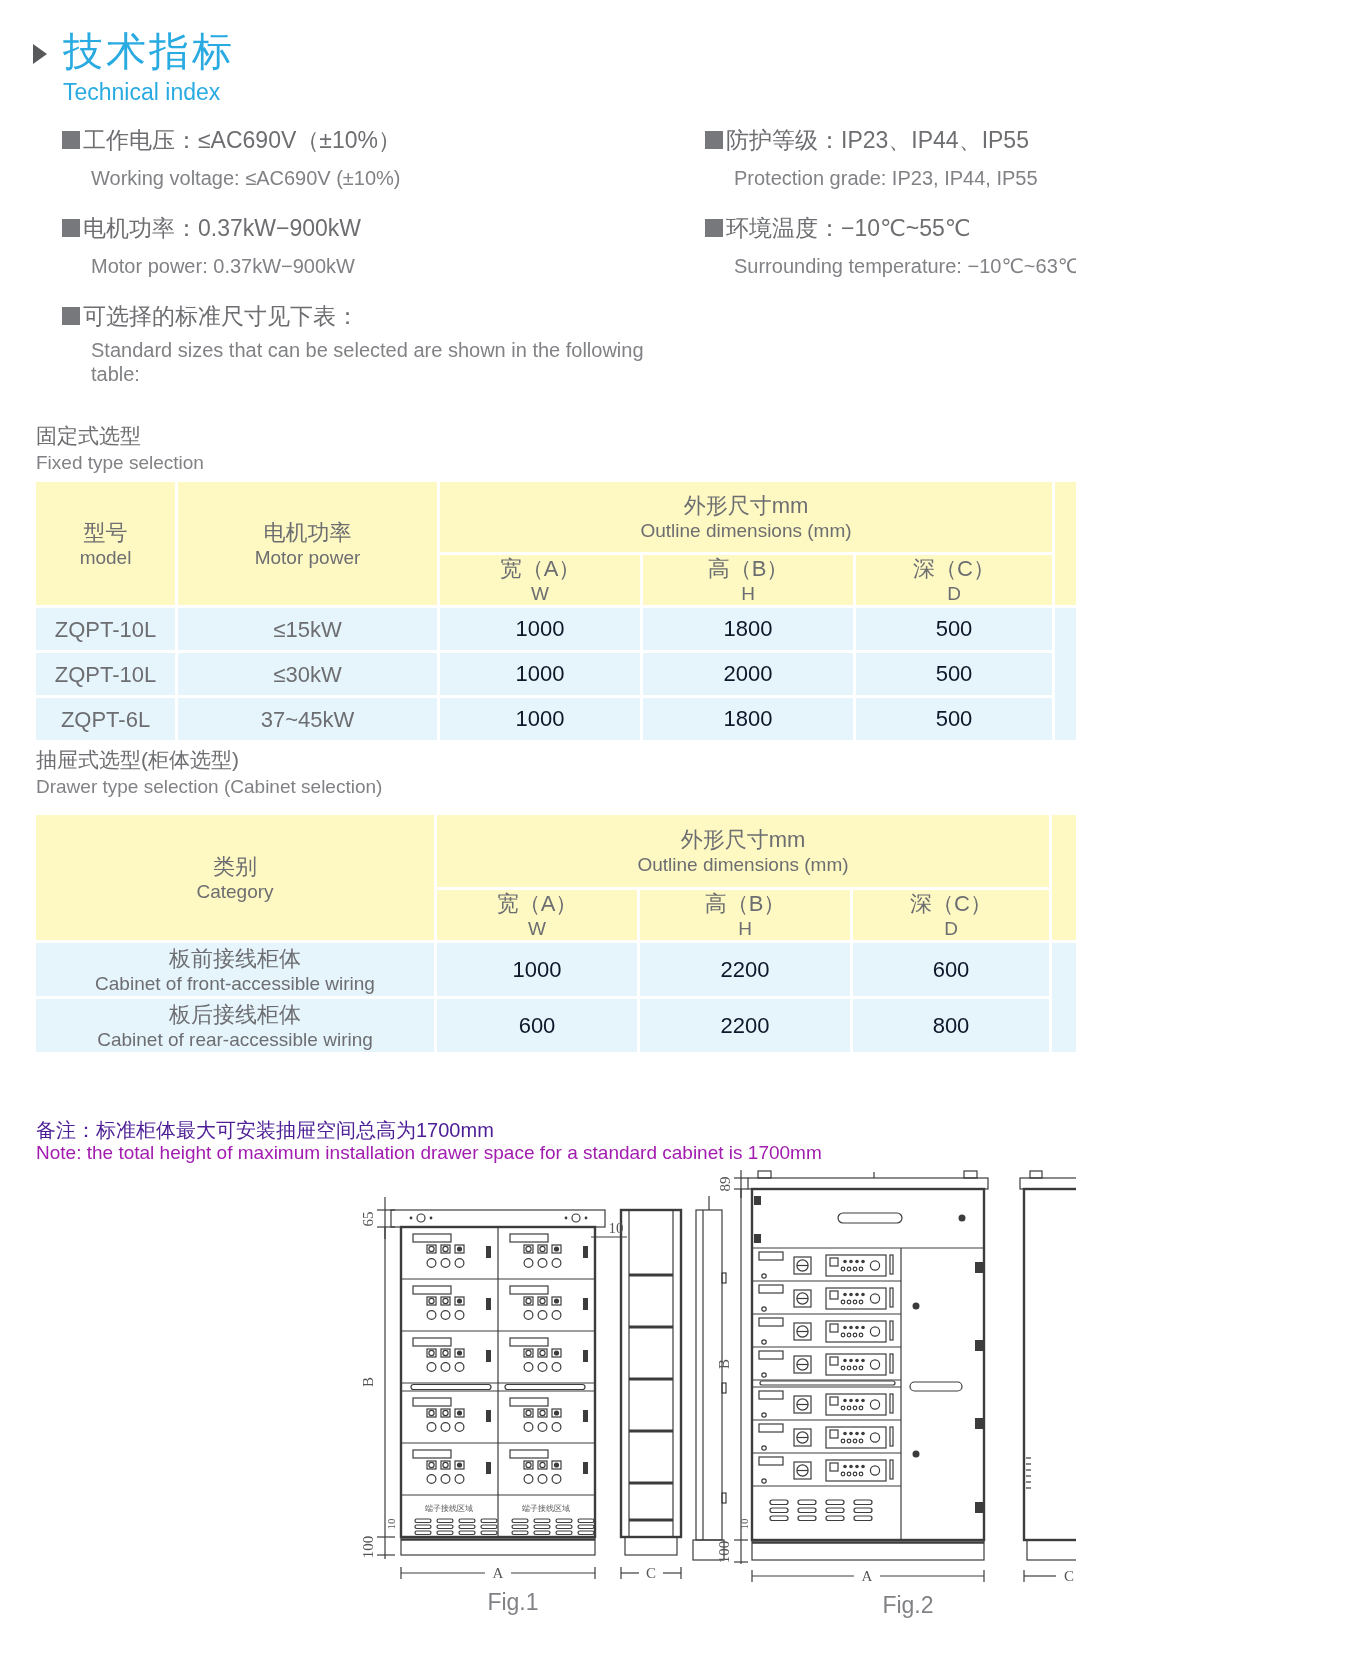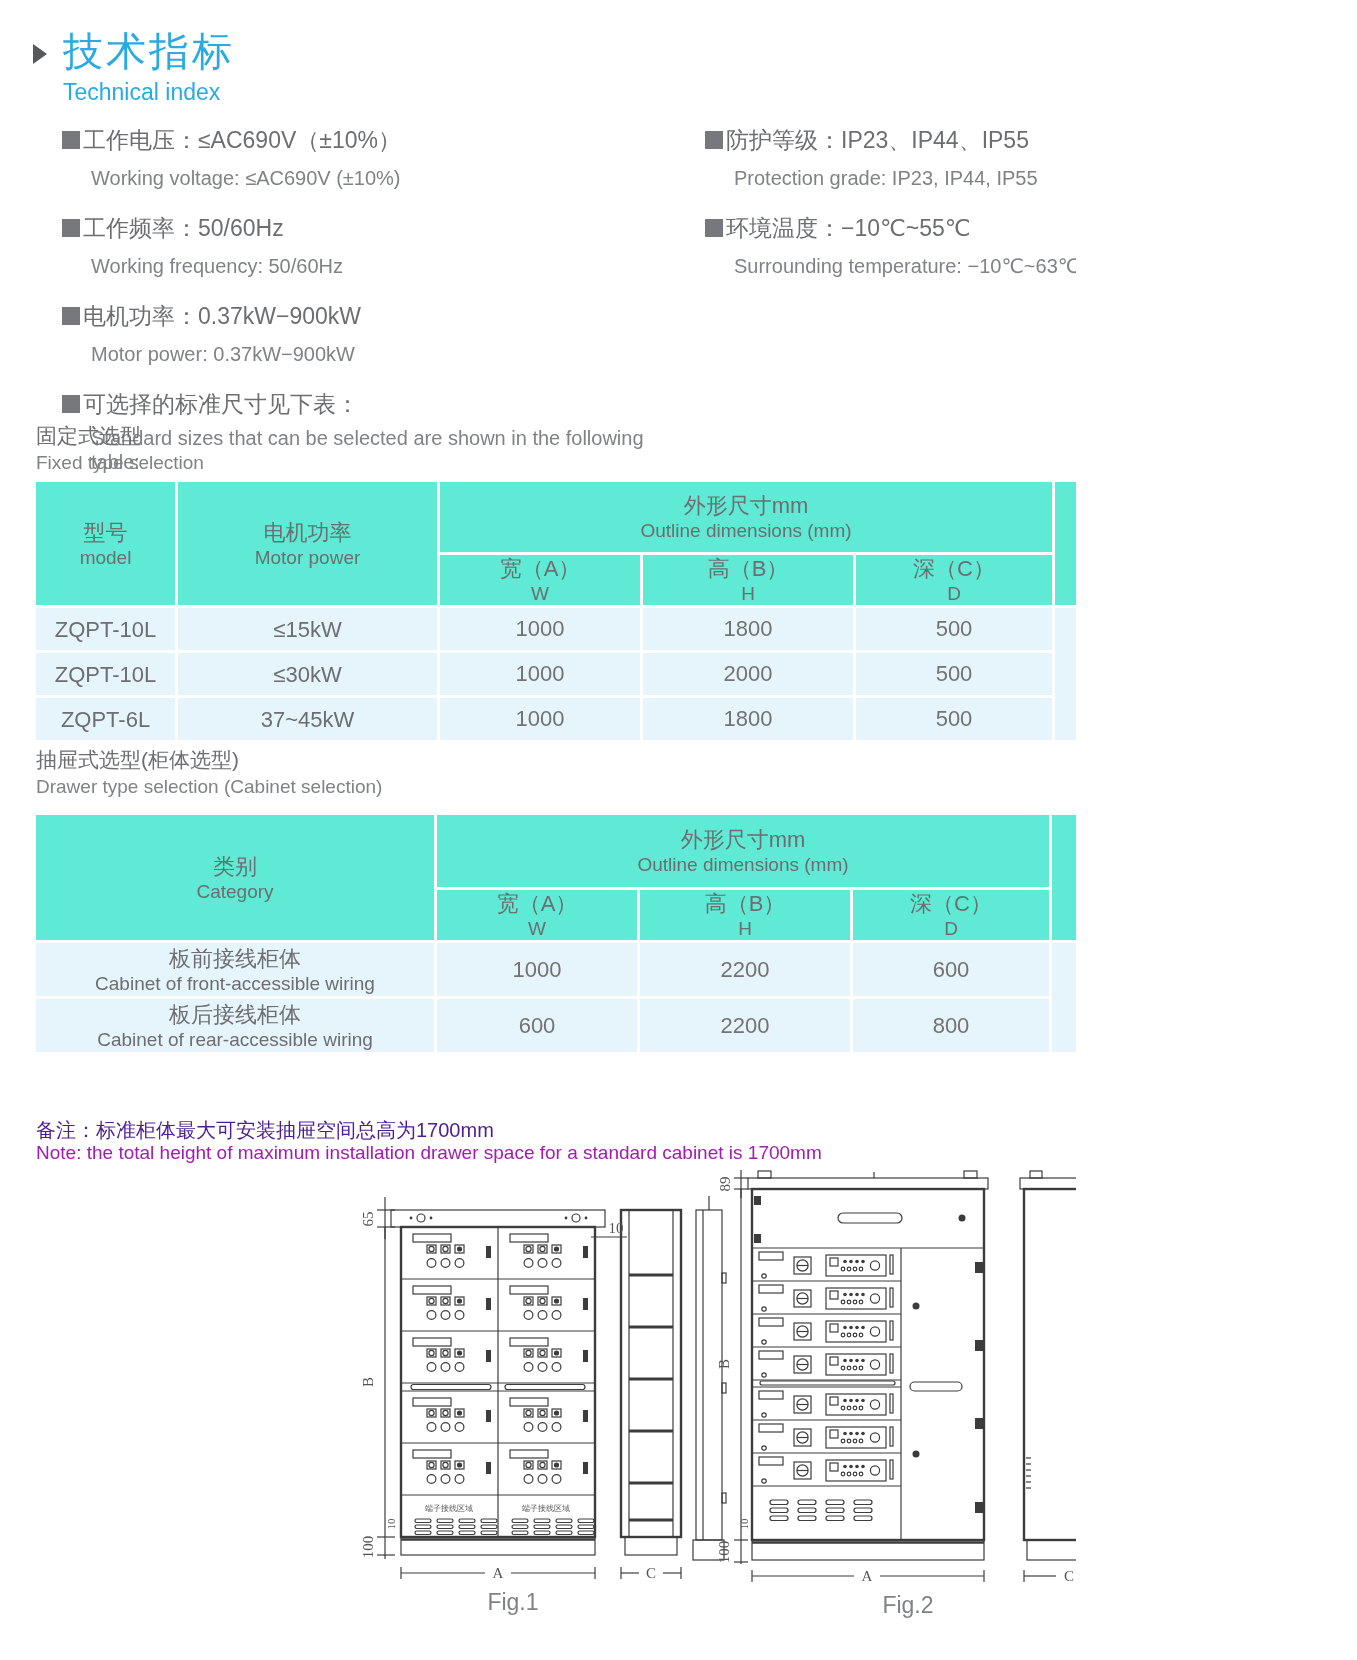--- a/index.html
+++ b/index.html
@@ -26,25 +26,25 @@
   
   .sec-label{position:absolute;left:36px;}
   #sec1{top:424px;} #sec2{top:748px;}
   .sec-cn{font-size:21px;line-height:24px;color:#6d6e71;}
   .sec-en{font-size:19px;line-height:22px;color:#808285;margin-top:4px;}
 
   
   .spec-table{position:absolute;left:33px;border-collapse:separate;border-spacing:3px;table-layout:fixed;width:1202px;}
   #table1{top:479px;} #table2{top:812px;}
   .spec-table td{text-align:center;vertical-align:middle;padding:0;}
-  .hcell{background:#5eead4;}
+  .hcell{background:#fef9c3;}
   .bcell{background:#e6f4fc;margin-left:20px;}
   .cell-cn{font-size:22px;line-height:27px;color:#6d6e71;}
   .cell-en{font-size:19px;line-height:23px;color:#6d6e71;}
-  .cell-num{font-size:22px;color:#737373;}
+  .cell-num{font-size:22px;color:#0f172a;}
   #table1 .hr1{height:70px;} #table1 .hr2{height:46px;} #table1 .br{height:42px;}
   #table2 .hr1{height:72px;} #table2 .hr2{height:44px;} #table2 .br{height:53px;}
 
   
   .note{position:absolute;left:36px;top:1118px;}
   .note-cn{font-size:20px;line-height:24px;color:#4c1d95;}
   .note-en{font-size:19px;line-height:22px;color:#a21caf;}
 
   
   .figure{position:absolute;text-align:center;}
@@ -69,27 +69,20 @@
     <div class="title-en">Technical index</div>
   </div>
 
   <div class="specs-left">
     <div class="spec">
       <div class="spec-cn">
           <span class="bullet"></span>
           <span>工作电压：≤AC690V（±10%）</span>
         </div>
       <div class="spec-en">Working voltage: ≤AC690V (±10%)</div>
-    </div>
-    <div class="spec">
-      <div class="spec-cn">
-          <span class="bullet"></span>
-          <span>工作频率：50/60Hz</span>
-        </div>
-      <div class="spec-en">Working frequency: 50/60Hz</div>
     </div>
     <div class="spec">
       <div class="spec-cn">
           <span class="bullet"></span>
           <span>电机功率：0.37kW−900kW</span>
         </div>
       <div class="spec-en">Motor power: 0.37kW−900kW</div>
     </div>
     <div class="spec spec--intro">
       <div class="spec-cn">

